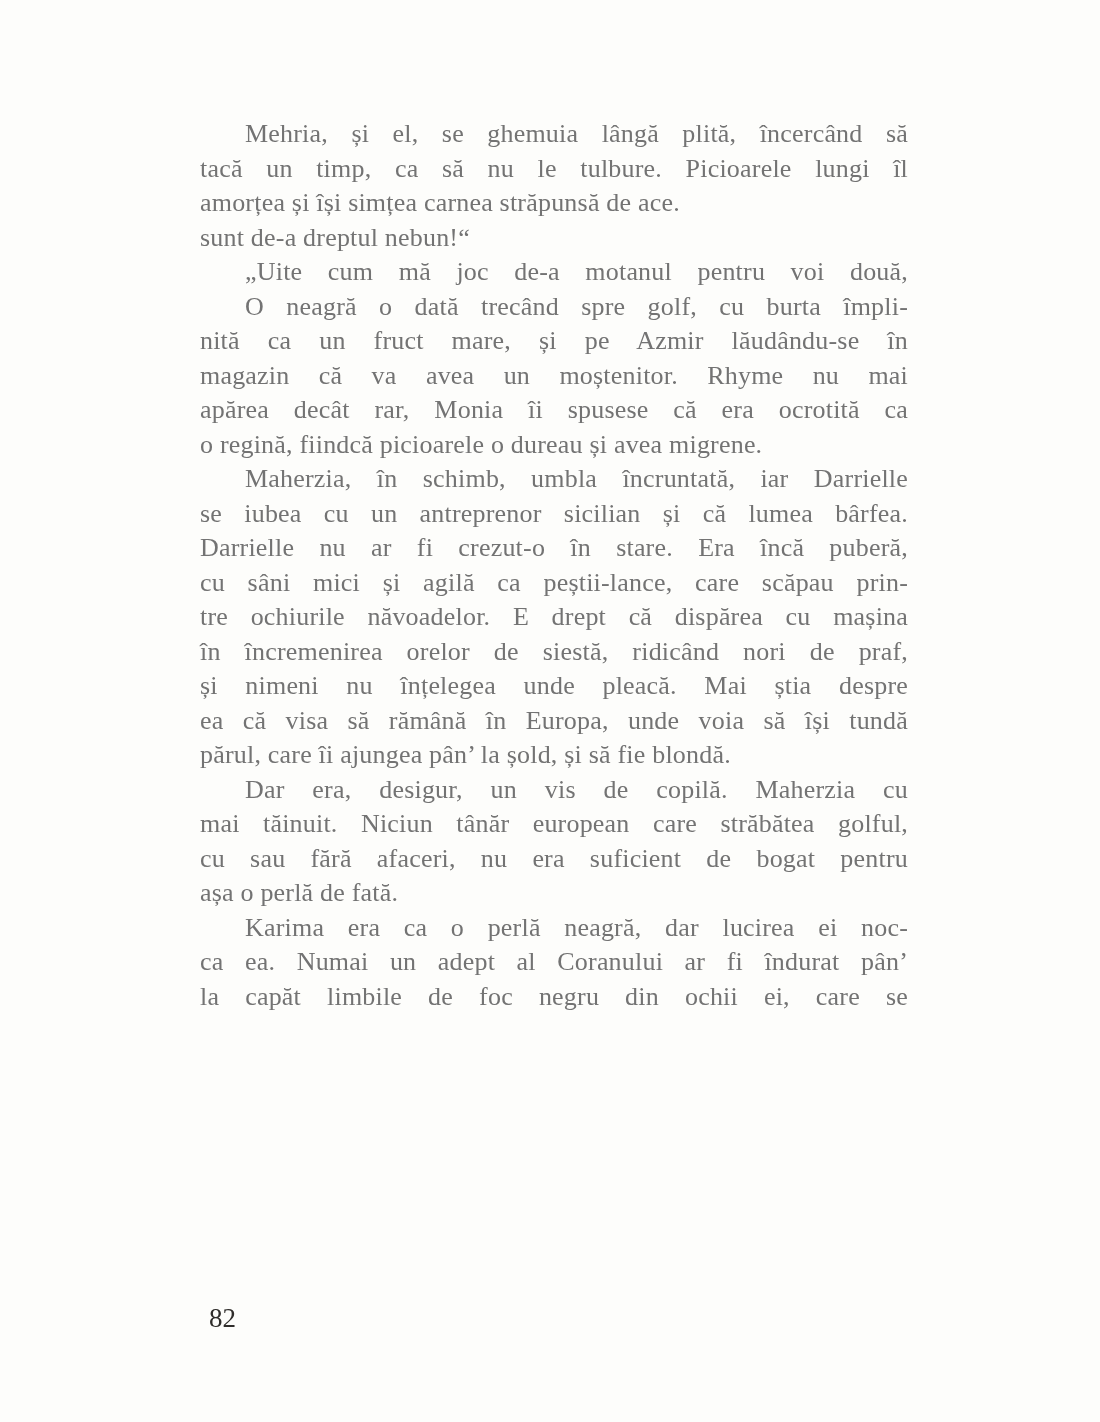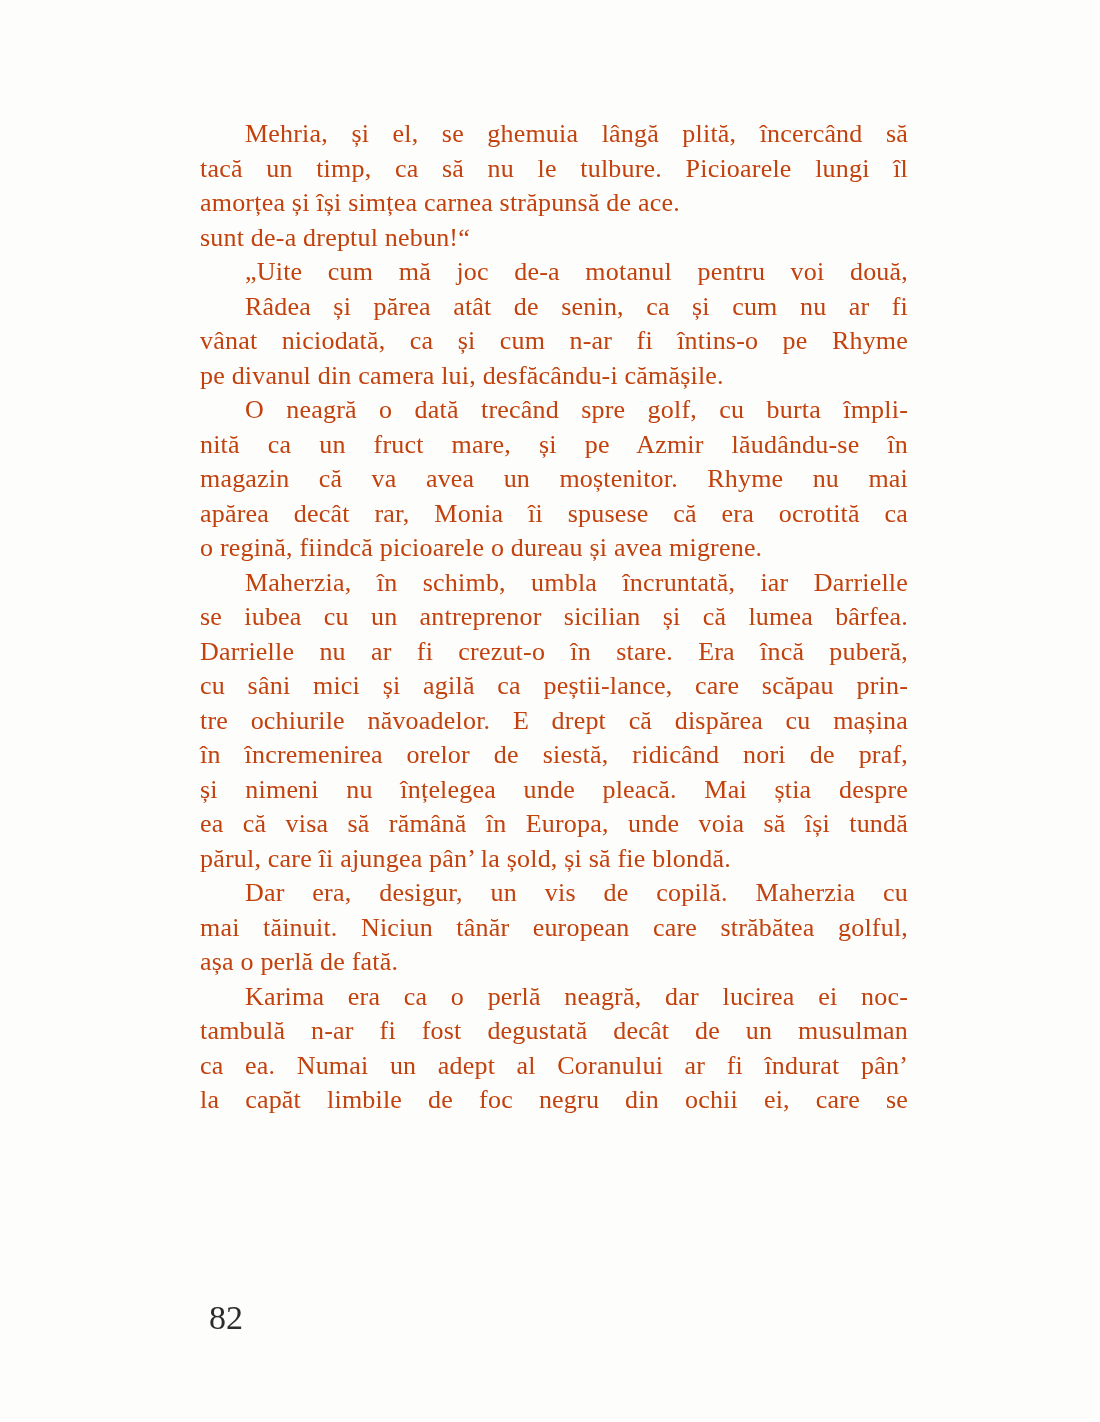--- a/index.html
+++ b/index.html
@@ -27,58 +27,53 @@
     padding: 0;
   }
   .line {
     font-size: 26px;
     line-height: 34.5px;
     letter-spacing: 0.2px;
     text-align: justify;
     text-align-last: justify;
     -moz-text-align-last: justify;
     white-space: normal;
-    color: #c2410c;
+    color: #737373;
   }
   .line.first {
     text-indent: 45px;
   }
   .line.lastline {
     text-align: center;
     text-align-last: left;
     -moz-text-align-last: left;
   }
   .page-number {
     position: absolute;
     left: 209px;
     top: 1301px;
-    font-size: 34px;
+    font-size: 27px;
     line-height: 34px;
     color: #2f2d2b;
     font-variant-numeric: oldstyle-nums;
   }
 </style>
 </head>
 <body>
 
 <div class="book-page">
   <div class="text-block" id="text-block">
       <div class="paragraph">
         <div class="line first">Mehria, și el, se ghemuia lângă plită, încercând să</div>
         <div class="line">tacă un timp, ca să nu le tulbure. Picioarele lungi îl</div>
         <div class="line lastline">amorțea și își simțea carnea străpunsă de ace.</div>
       </div>
       <div class="paragraph">
         <div class="line lastline">sunt de-a dreptul nebun!“</div>
         <div class="line first">„Uite cum mă joc de-a motanul pentru voi două,</div>
-      </div>
-      <div class="paragraph">
-        <div class="line first">Râdea și părea atât de senin, ca și cum nu ar fi</div>
-        <div class="line">vânat niciodată, ca și cum n-ar fi întins-o pe Rhyme</div>
-        <div class="line lastline">pe divanul din camera lui, desfăcându-i cămășile.</div>
       </div>
       <div class="paragraph">
         <div class="line first">O neagră o dată trecând spre golf, cu burta împli-</div>
         <div class="line">nită ca un fruct mare, și pe Azmir lăudându-se în</div>
         <div class="line">magazin că va avea un moștenitor. Rhyme nu mai</div>
         <div class="line">apărea decât rar, Monia îi spusese că era ocrotită ca</div>
         <div class="line lastline">o regină, fiindcă picioarele o dureau și avea migrene.</div>
       </div>
       <div class="paragraph">
         <div class="line first">Maherzia, în schimb, umbla încruntată, iar Darrielle</div>
@@ -87,23 +82,23 @@
         <div class="line">cu sâni mici și agilă ca peștii-lance, care scăpau prin-</div>
         <div class="line">tre ochiurile năvoadelor. E drept că dispărea cu mașina</div>
         <div class="line">în încremenirea orelor de siestă, ridicând nori de praf,</div>
         <div class="line">și nimeni nu înțelegea unde pleacă. Mai știa despre</div>
         <div class="line">ea că visa să rămână în Europa, unde voia să își tundă</div>
         <div class="line lastline">părul, care îi ajungea pân’ la șold, și să fie blondă.</div>
       </div>
       <div class="paragraph">
         <div class="line first">Dar era, desigur, un vis de copilă. Maherzia cu</div>
         <div class="line">mai tăinuit. Niciun tânăr european care străbătea golful,</div>
+        <div class="line">cu sau fără afaceri, nu era suficient de bogat pentru</div>
         <div class="line lastline">așa o perlă de fată.</div>
       </div>
       <div class="paragraph">
         <div class="line first">Karima era ca o perlă neagră, dar lucirea ei noc-</div>
-        <div class="line">tambulă n-ar fi fost degustată decât de un musulman</div>
         <div class="line">ca ea. Numai un adept al Coranului ar fi îndurat pân’</div>
         <div class="line">la capăt limbile de foc negru din ochii ei, care se</div>
       </div>
     </div>
   <div class="page-number">82</div>
 </div>
 
 </body></html>

